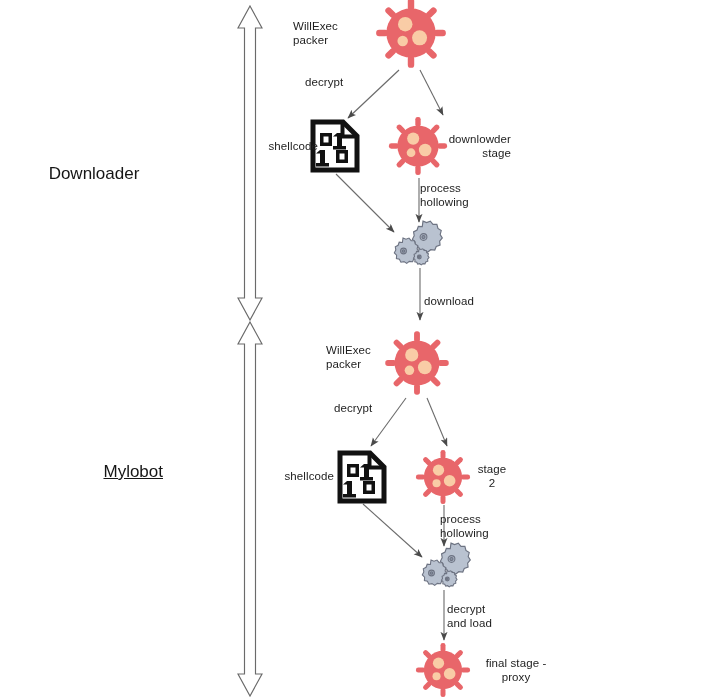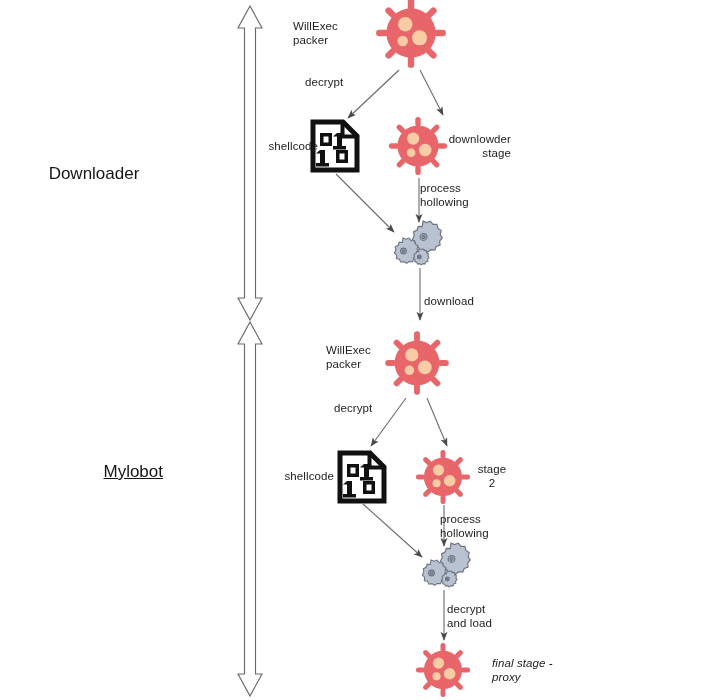--- a/index.html
+++ b/index.html
@@ -251,21 +251,21 @@
 stage</div>
 
   <div class="lbl" style="left:326px;top:343px;width:82px;">WillExec
 packer</div>
 
   <div class="lbl" style="left:272px;top:469px;width:62px;text-align:right;">shellcode</div>
 
   <div class="lbl" style="left:472px;top:462px;width:40px;text-align:center;">stage
 2</div>
 
-  <div class="lbl" style="left:492px;top:656px;width:92px;text-align:left;font-style:italic;">final stage -
+  <div class="lbl" style="left:470px;top:656px;width:92px;text-align:center;">final stage -
 proxy</div>
 
   <div class="lbl" style="left:305px;top:75px;width:64px;">decrypt</div>
 
   <div class="lbl" style="left:420px;top:181px;width:64px;">process
 hollowing</div>
 
   <div class="lbl" style="left:424px;top:270px;width:62px;margin-top:24px;">download</div>
 
   <div class="lbl" style="left:334px;top:401px;width:64px;">decrypt</div>

